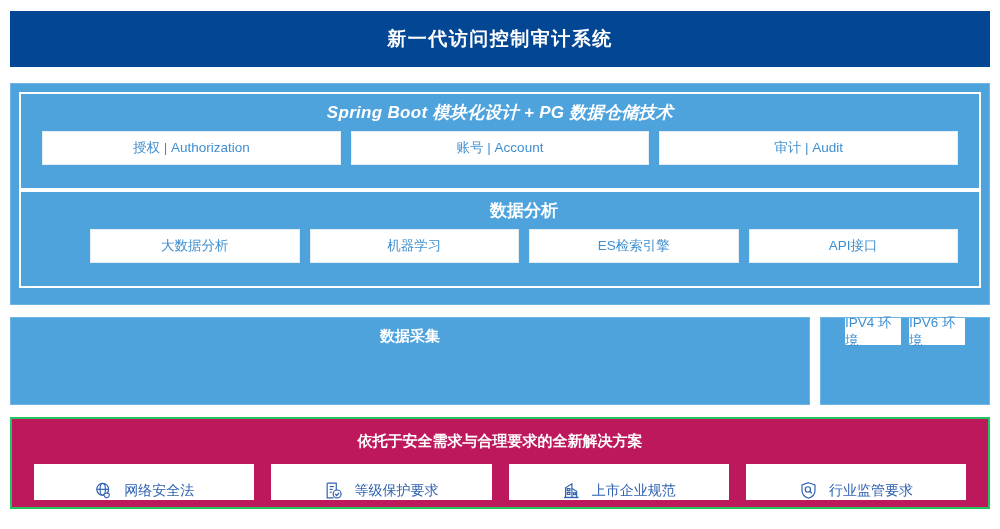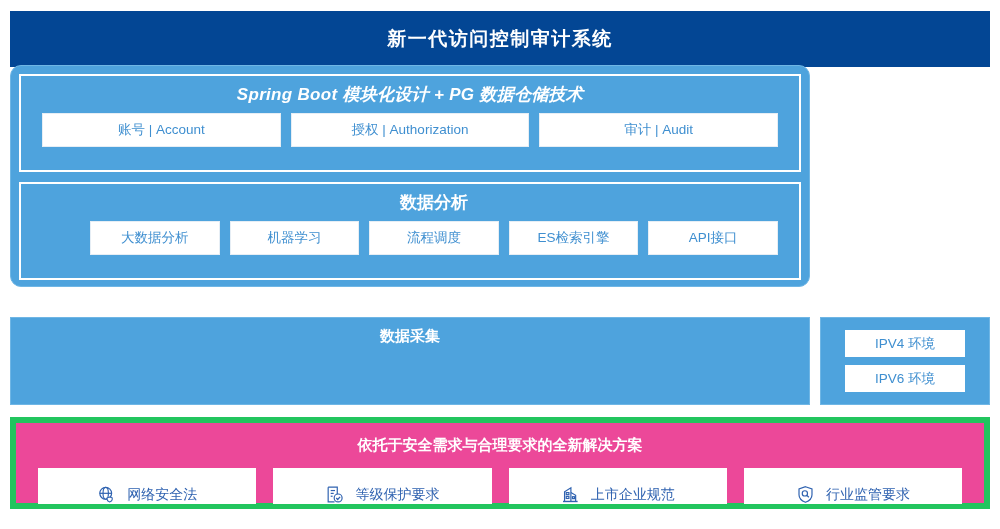--- a/index.html
+++ b/index.html
@@ -22,21 +22,21 @@
     color: #ffffff; font-size: 19px; font-weight: bold;
     letter-spacing: 1.5px;
   }
 
   
   .panel {
     position: absolute;
     background: #4ea3dd;
     border: 1px solid #6fb6e5;
   }
-  .panel-dark { background: #ec4899; border: 6px solid #22c55e; font-family: Liberation Serif, serif; }
+  .panel-dark { background: #be185d; border: 2px solid #22c55e; font-family: Liberation Serif, serif; }
 
   
   .group {
     border: 2px solid #ffffff;
     margin: 0;
     padding: 6px 0 9px 0;
   }
   .group-title {
     color: #ffffff;
     font-size: 17px;
@@ -68,21 +68,21 @@
   .plain-title {
     color: #ffffff; font-size: 15px; font-weight: bold;
     text-align: center; line-height: 30px; padding-top: 3px;
   }
 
   
   .ip-panel {
     position: absolute;
     background: #4ea3dd;
     border: 1px solid #6fb6e5;
-    display: flex; flex-direction: column; justify-content: center;
+    display: flex; justify-content: center;
     gap: 8px; padding: 0 24px;
   }
   .ip-chip {
     height: 27px; background: #fff;
     display: flex; align-items: center; justify-content: center;
     color: #3f8fd0; font-size: 13.5px;
   }
 
   
   .chip-icon {
@@ -101,37 +101,36 @@
 </style>
 </head>
 <body>
 
 <div class="canvas">
 
   <div class="header">
     <div class="header-title">新一代访问控制审计系统</div>
   </div>
 
-  <div class="panel" style="left:10px; top:65px; width:800px; height:222px; padding:8px;border-radius:11px;">
+  <div class="panel" style="left:10px; top:83px; width:980px; height:222px; padding:8px;">
 
     <div class="group" style="height:98px;">
       <div class="group-title italicize">Spring Boot 模块化设计 + PG 数据仓储技术</div>
       <div class="row">
+        <div class="chip">授权 | Authorization</div>
         <div class="chip">账号 | Account</div>
-        <div class="chip">授权 | Authorization</div>
         <div class="chip">审计 | Audit</div>
       </div>
     </div>
 
-    <div class="group" style="height:98px; margin-top:10px;padding-left:48px;">
+    <div class="group" style="height:98px; padding-left:48px;">
       <div class="group-title">数据分析</div>
       <div class="row">
         <div class="chip">大数据分析</div>
         <div class="chip">机器学习</div>
-        <div class="chip">流程调度</div>
         <div class="chip">ES检索引擎</div>
         <div class="chip">API接口</div>
       </div>
     </div>
   </div>
 
   <div class="panel" style="left:10px; top:317px; width:800px; height:88px;">
     <div class="plain-title">数据采集</div>
   </div>
 

